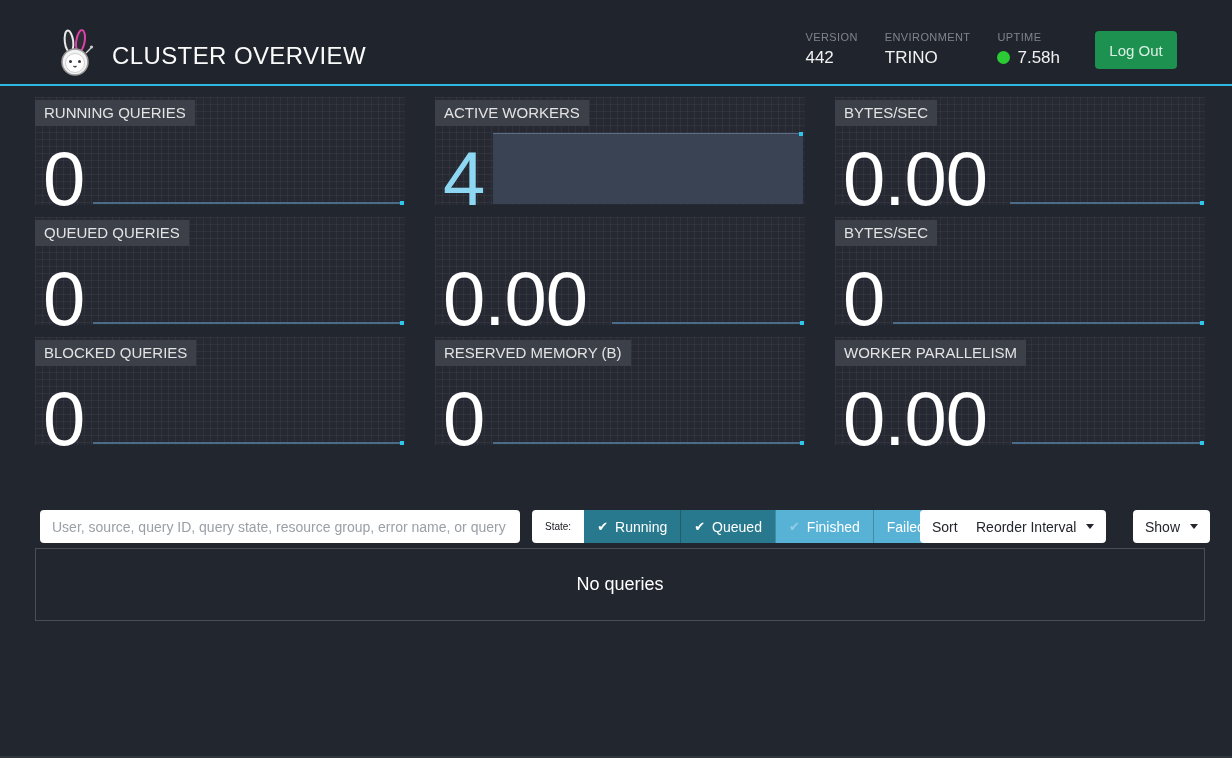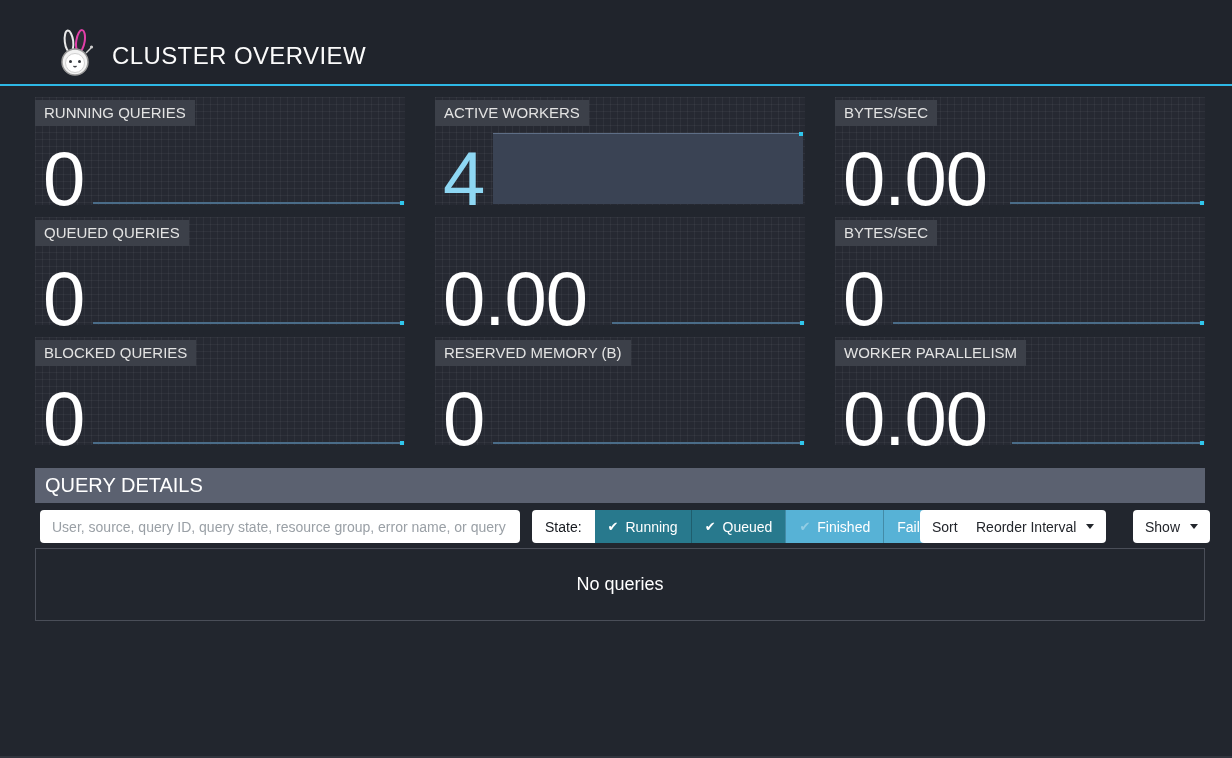--- a/index.html
+++ b/index.html
@@ -43,21 +43,21 @@
   
   .section-bar { position:absolute; left:35px; top:468px; width:1170px; height:35px;
                  background:#5b6170; color:#fff; font-size:20px; display:flex; align-items:center;
                  padding-left:10px; }
   .filter-row { position:absolute; left:35px; top:510px; width:1170px; height:33px; }
   .search-input { position:absolute; left:5px; top:0; width:480px; height:33px; border:none;
                   border-radius:4px; padding:0 12px; font-size:14px; font-family:inherit; color:#444;
                   background:#fff; outline:none; }
   .search-input::placeholder { color:#9aa0a6; }
   .state-group { position:absolute; left:497px; top:0; height:33px; display:flex; align-items:stretch; }
-  .state-addon { background:#fff; color:#16191f; font-size:14px; display:flex; align-items:center;
+  .state-addon { background:#fff; color:#16191f; font-size:10px; display:flex; align-items:center;
                  padding:8px 13px; border-radius:4px 0 0 4px; }
   .state-btn { border:none; font-size:14px; font-family:inherit; color:#fff; padding:0 13px;
                display:flex; align-items:center; gap:7px; cursor:pointer; }
   .state-btn + .state-btn { border-left:1px solid rgba(0,0,0,0.22); }
   .state-btn.on  { background:#28798d; }
   .state-btn.off { background:#57b2d6; }
   .state-btn:last-child { border-radius:0 4px 4px 0; }
   .check { font-size:13px; }
   .check.faint { opacity:0.35; }
   .caret { width:0; height:0; border-left:4px solid transparent; border-right:4px solid transparent;
@@ -88,20 +88,35 @@
         <circle cx="35.5" cy="18" r="1.6" fill="#cfcfcf"></circle>
         <circle cx="19" cy="33" r="13" fill="#f2f2f2" stroke="#9a9a9a" stroke-width="1.5"></circle>
         <circle cx="19" cy="34" r="9.5" fill="#ffffff" stroke="#d0d0d0" stroke-width="1"></circle>
         <circle cx="14.5" cy="32.5" r="1.5" fill="#33363c"></circle>
         <circle cx="23.5" cy="32.5" r="1.5" fill="#33363c"></circle>
         <path d="M17.5 37 q1.5 1.6 3 0" stroke="#33363c" stroke-width="1.2" fill="none"></path>
       </svg>
     </div>
     <div class="page-title">CLUSTER OVERVIEW</div>
 
+    <div class="header-right">
+      <div>
+        <div class="meta-label">VERSION</div>
+        <div class="meta-value">442</div>
+      </div>
+      <div>
+        <div class="meta-label">ENVIRONMENT</div>
+        <div class="meta-value">TRINO</div>
+      </div>
+      <div>
+        <div class="meta-label">UPTIME</div>
+        <div class="meta-value"><span class="uptime-dot"></span><span>7.58h</span></div>
+      </div>
+      <button class="logout-btn">Log Out</button>
+    </div>
   </div>
 
   <div class="stats-grid">
 
     <div class="card">
       <span class="card-label">RUNNING QUERIES</span>
       <div class="card-value">0</div>
       <div class="spark-line" style="left:58px;"></div>
       <div class="spark-dot"></div>
     </div>
@@ -156,23 +171,20 @@
 
     <div class="card">
       <span class="card-label">WORKER PARALLELISM</span>
       <div class="card-value">0.00</div>
       <div class="spark-line" style="left:177px;"></div>
       <div class="spark-dot"></div>
     </div>
 
   </div>
 
-  <div class="section-bar">
-    <span>QUERY DETAILS</span>
-  </div>
 
   <div class="filter-row">
     <input class="search-input" type="text" placeholder="User, source, query ID, query state, resource group, error name, or query te" style="">
 
     <div class="state-group">
       <span class="state-addon">State:</span>
       <button class="state-btn on">
         <span class="check">✔</span>
         <span>Running</span>
       </button>

